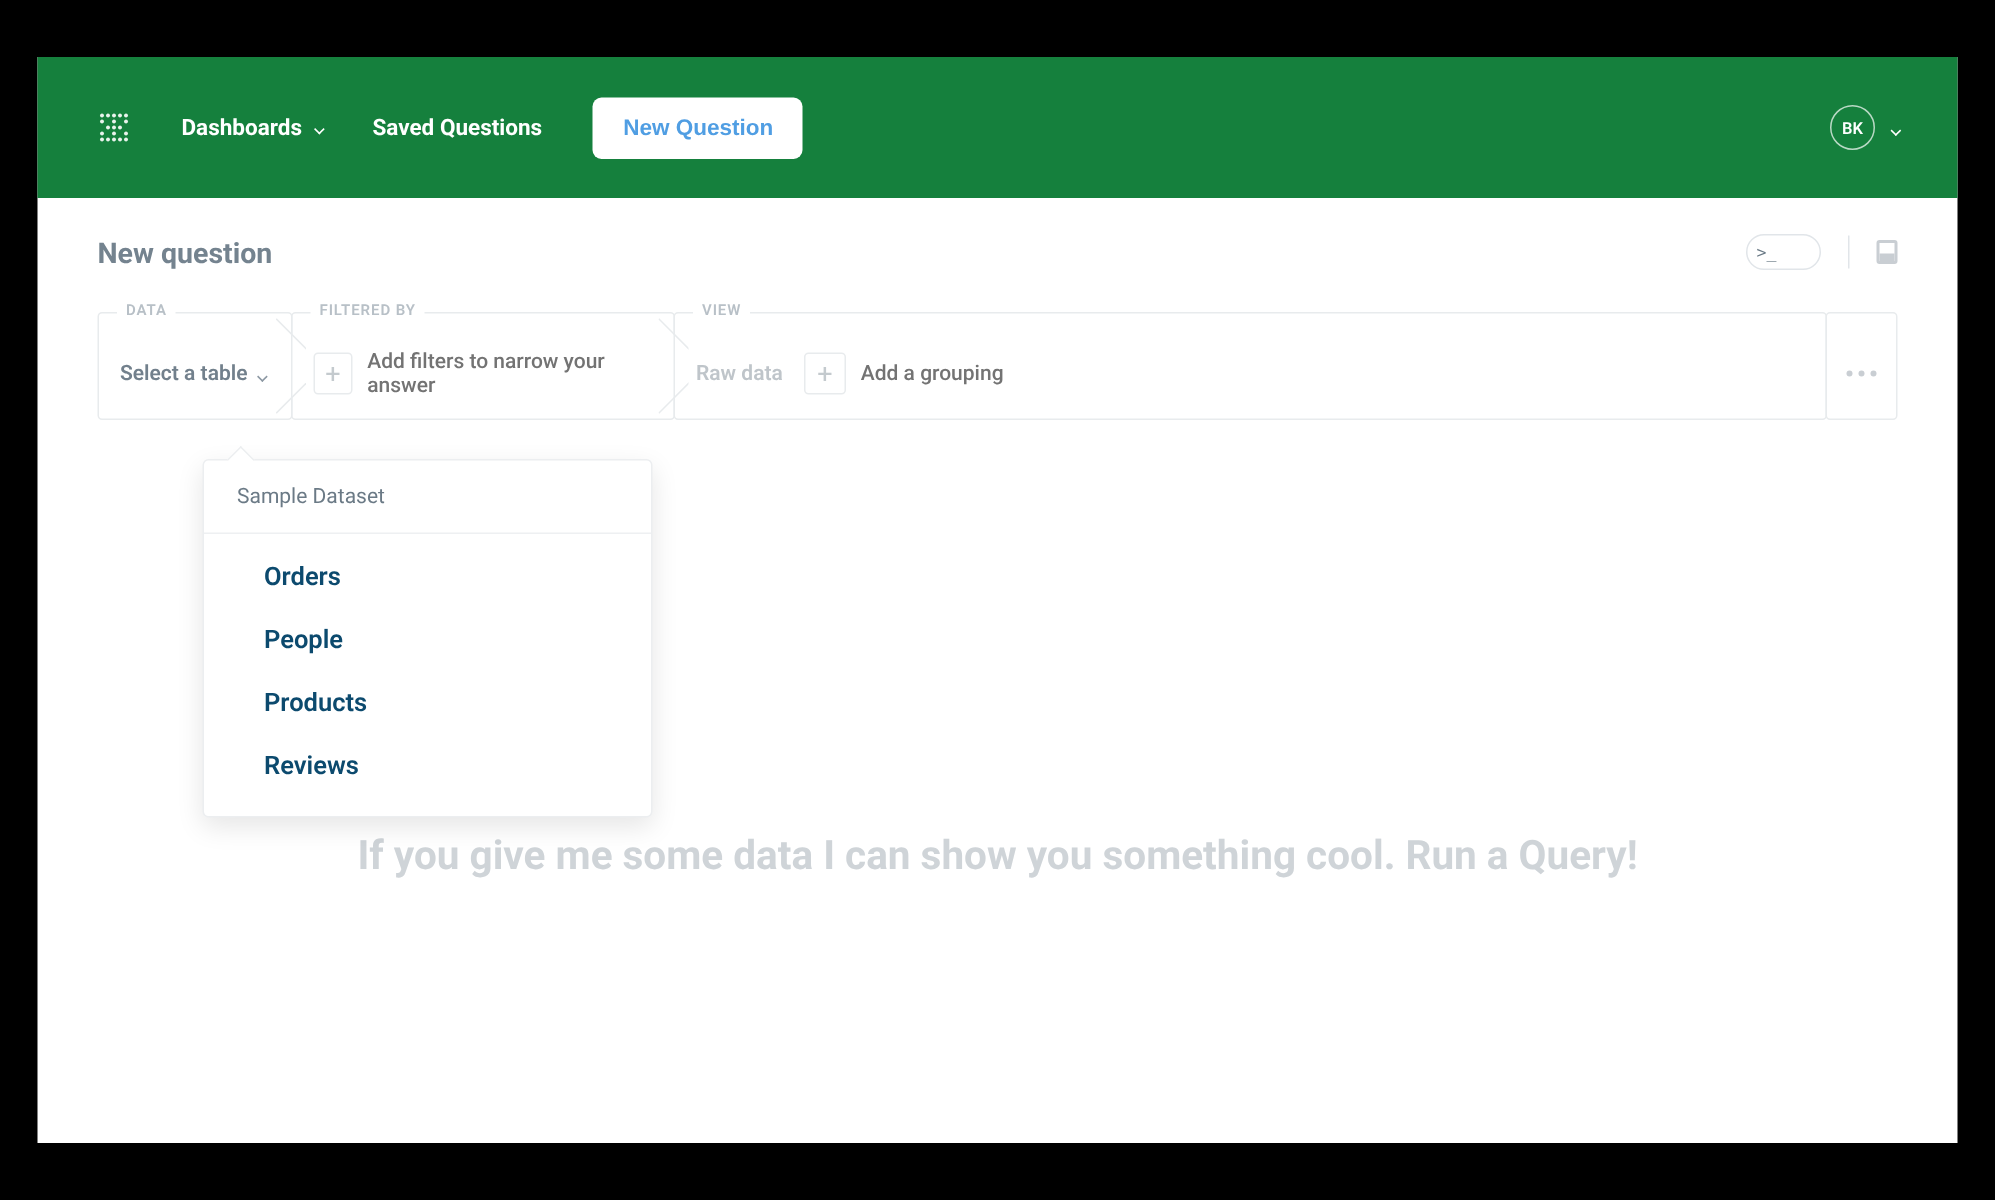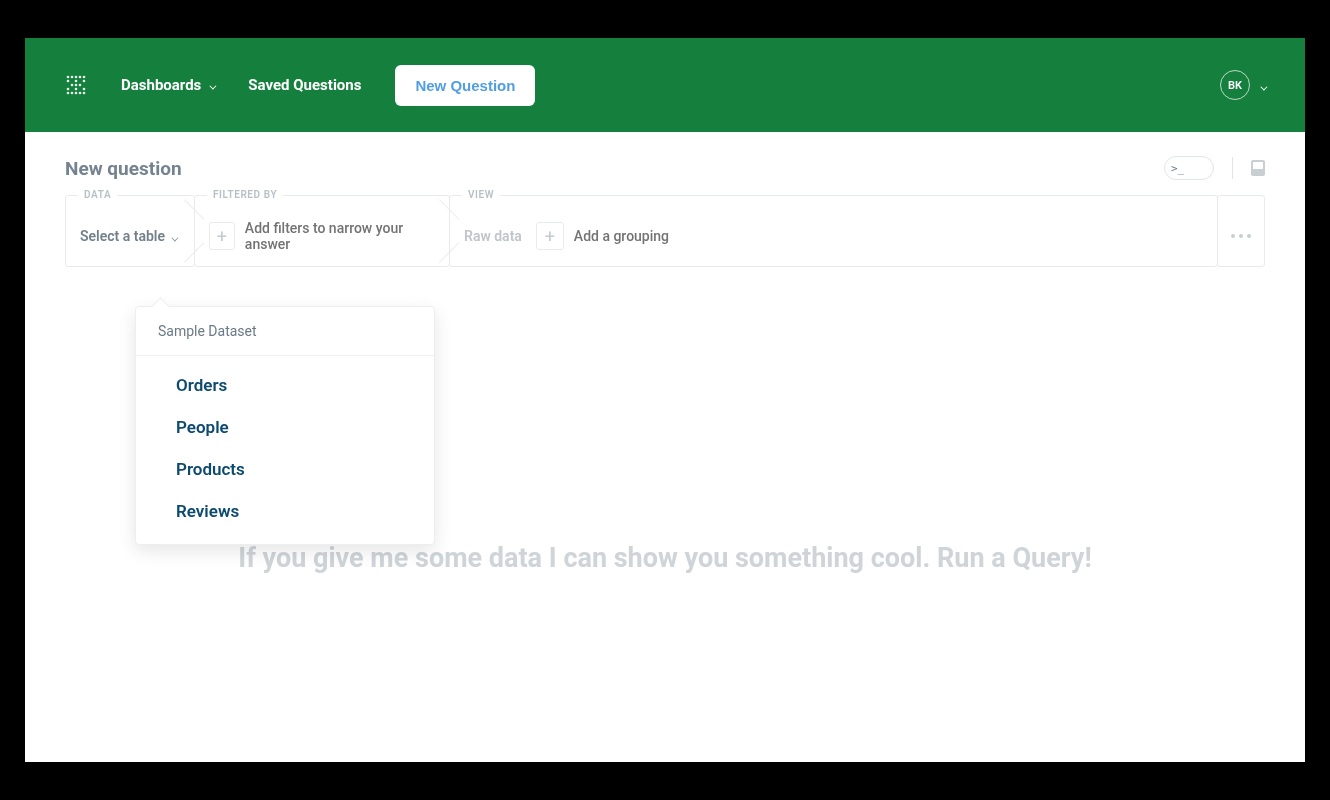--- a/index.html
+++ b/index.html
@@ -121,21 +121,21 @@
 .save-square::after {
   content: "";
   position: absolute;
   left: 0; right: 0; bottom: 0;
   height: 5px;
   background: #c9ced3;
 }
 
 .query-bar {
   display: flex;
-  margin: 3px 40px;
+  margin: 16px 40px;
   position: relative;
 }
 .segment {
   position: relative;
   border: 1px solid #e8ebed;
   border-radius: 3px;
   padding: 24px 14px 14px 14px;
   display: flex;
   align-items: center;
 }
@@ -248,21 +248,21 @@
   padding: 11px 22px 11px 40px;
   font-size: 17px;
   color: #0c4a6e;
   font-weight: 600;
   cursor: pointer;
 }
 .dropdown-body { padding: 8px 0 12px 0; }
 
 .empty-msg {
   position: absolute;
-  top: 504px;
+  top: 516px;
   left: 0; right: 0;
   text-align: center;
   font-size: 27px;
   font-weight: 700;
   color: #cfd4d8;
   padding: 0 40px;
 }
 
 .chev-down {
   display: inline-block;

